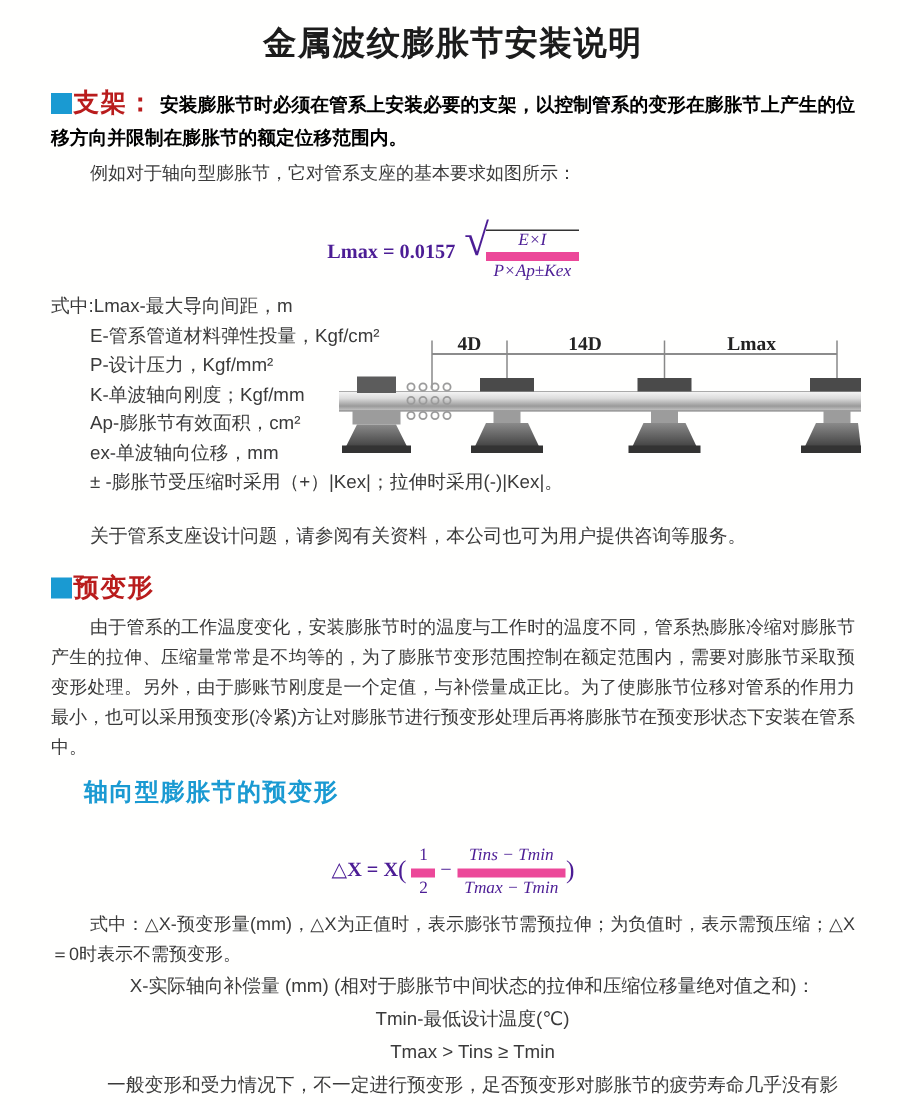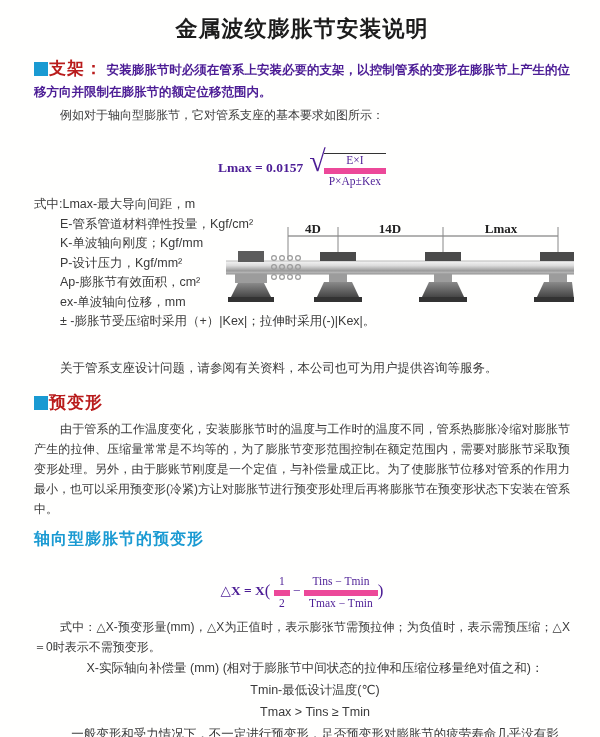--- a/index.html
+++ b/index.html
@@ -16,52 +16,52 @@
     letter-spacing:1px;margin:2px 0 14px 0;
   }
 
   
   .sec-head-inline{font-size:12.5px;line-height:22px;text-align:justify;margin:0;}
   .bullet{
     display:inline-block;width:14px;height:14px;background:#1a9ad2;
     vertical-align:-2px;margin-right:1px;
   }
   .sec-label{color:#b91c1c;font-size:17px;font-weight:bold;letter-spacing:1px;}
-  .bold-run{font-weight:bold;color:#4c1d95;}
+  .bold-run{font-weight:bold;color:#000000;}
   .indent1{text-indent:26px;}
   .para{font-size:12px;line-height:20px;margin:0;text-align:justify;}
   .mt2{margin-top:2px;}
 
   
   .formula{
     text-align:center;font-family:"Liberation Serif","DejaVu Serif",serif;
     color:#4c1d95;margin:25px 0 7px 0;font-size:13.5px;
   }
   .f-bold{font-weight:bold;}
   .frac{display:inline-block;vertical-align:middle;text-align:center;line-height:1.15;font-size:11.5px;}
   .frac .fnum{display:block;padding:0 5px 1px 5px;}
   .frac .fden{display:block;border-top:6px solid #ec4899;padding:1px 5px 0 5px;}
-  .ital{}
+  .ital{font-style:italic;}
   .sqrt{display:inline-flex;align-items:flex-start;vertical-align:middle;margin-left:6px;}
   .radical{font-size:30px;line-height:22px;font-weight:normal;margin-right:-2px;}
   .sqrtc{border-top:1.5px solid #333;margin-top:3px;}
   .paren{font-size:17px;vertical-align:-1px;}
 
   
   .defs-wrap{position:relative;margin-top:4px;min-height:150px;}
   .def-line{font-size:12.5px;line-height:19.5px;white-space:nowrap;}
   .def-line.sub{padding-left:26px;}
-  .note-line{font-size:12.5px;line-height:20px;text-indent:26px;margin-top:13px;}
+  .note-line{font-size:12.5px;line-height:20px;text-indent:26px;margin-top:2px;}
   .diagram{position:absolute;right:-4px;top:26px;width:348px;height:96px;}
 
   .sec2-head{margin:14px 0 4px 0;}
   .sub-head{
     color:#1a9ad2;font-size:16px;font-weight:bold;letter-spacing:1px;margin:10px 0 4px 0;
   }
-  .sub-head.indented{}
+  .sub-head.indented{margin-left:22px;}
   .item-line{font-size:12.5px;line-height:22px;padding-left:26px;text-align:center;}
 </style>
 </head>
 <body>
 
 <div class="page">
 
   <h1 class="doc-title">金属波纹膨胀节安装说明</h1>
 
   <p class="sec-head-inline"><span class="bullet"></span><span class="sec-label">支架：</span>
@@ -74,22 +74,22 @@
         <span class="frac sqrtc ital">
           <span class="fnum">E×I</span>
           <span class="fden">P×Ap±Kex</span>
         </span>
       </span>
   </div>
 
   <div class="defs-wrap">
     <div class="def-line">式中:Lmax-最大导向间距，m</div>
     <div class="def-line sub">E-管系管道材料弹性投量，Kgf/cm²</div>
+    <div class="def-line sub">P-设计压力，Kgf/mm²</div>
     <div class="def-line sub">K-单波轴向刚度；Kgf/mm</div>
-    <div class="def-line sub">P-设计压力，Kgf/mm²</div>
     <div class="def-line sub">Ap-膨胀节有效面积，cm²</div>
     <div class="def-line sub">ex-单波轴向位移，mm</div>
     <div class="def-line sub">± -膨胀节受压缩时采用（+）|Kex|；拉伸时采用(-)|Kex|。</div>
 
     <svg class="diagram" viewBox="0 0 348 96">
       <defs>
         <linearGradient id="pipeGrad" x1="0" y1="0" x2="0" y2="1">
           <stop offset="0" stop-color="#f5f5f5"></stop>
           <stop offset="0.35" stop-color="#dcdcdc"></stop>
           <stop offset="0.75" stop-color="#9a9a9a"></stop>

